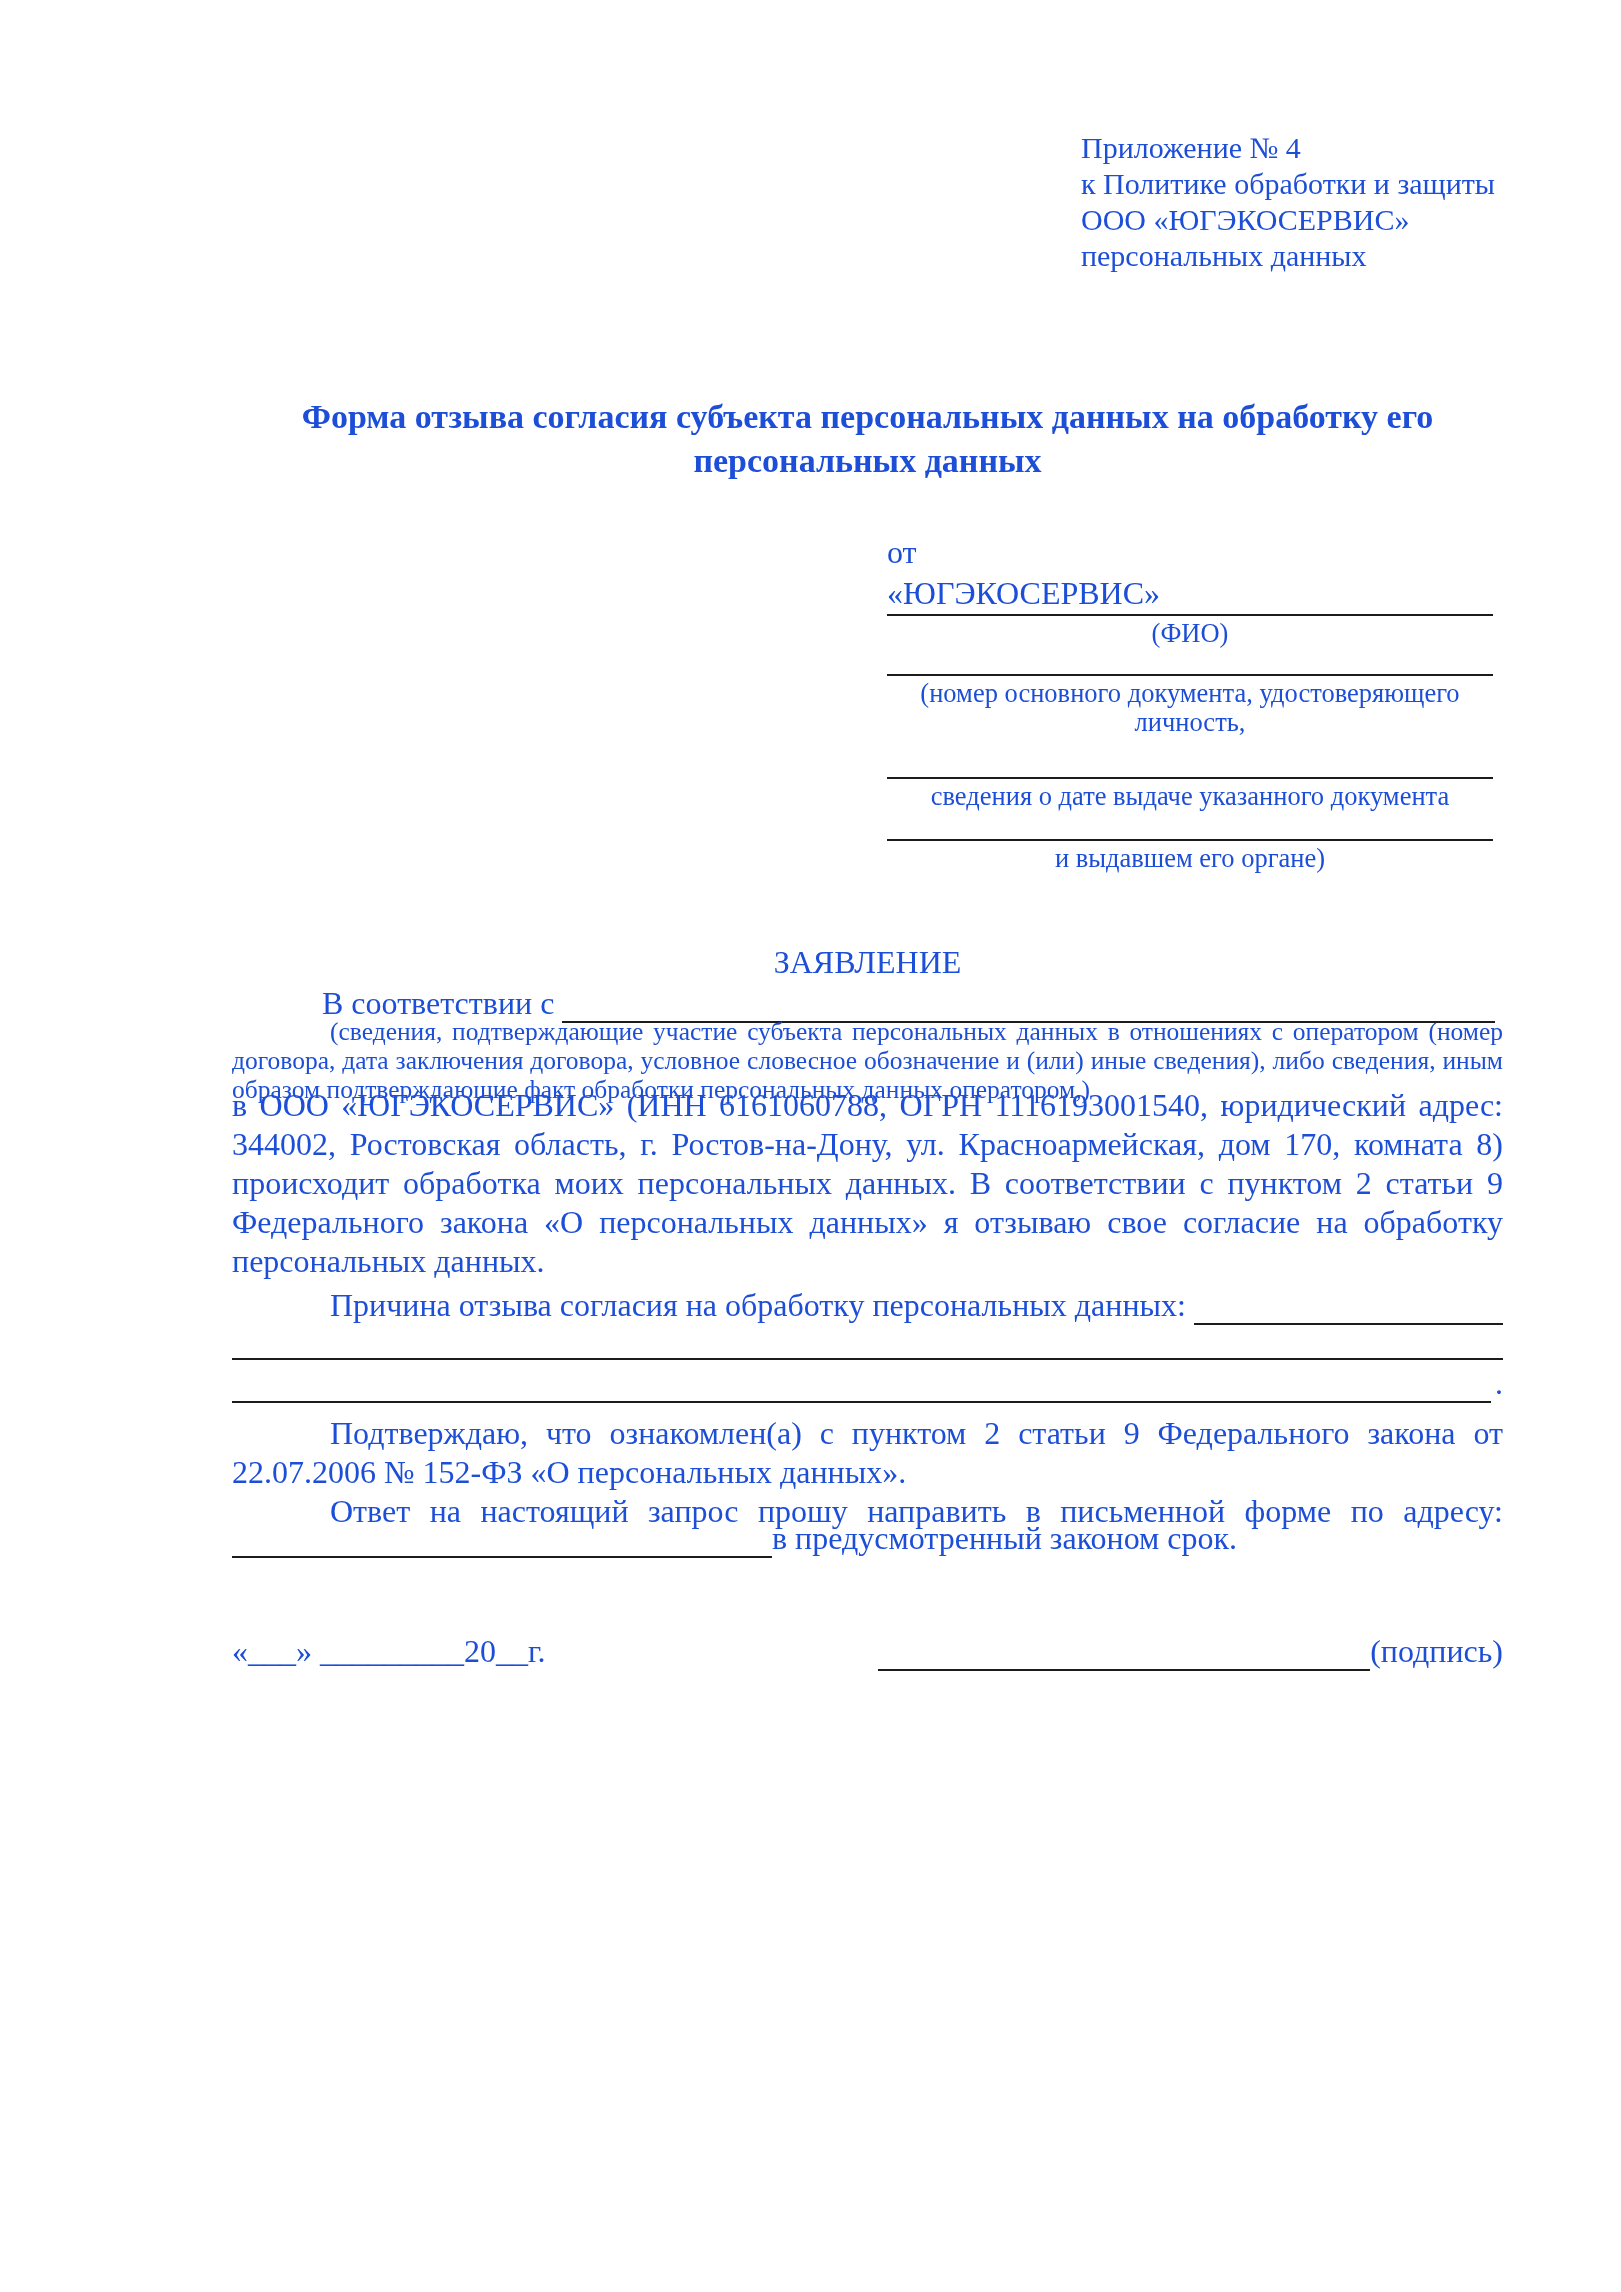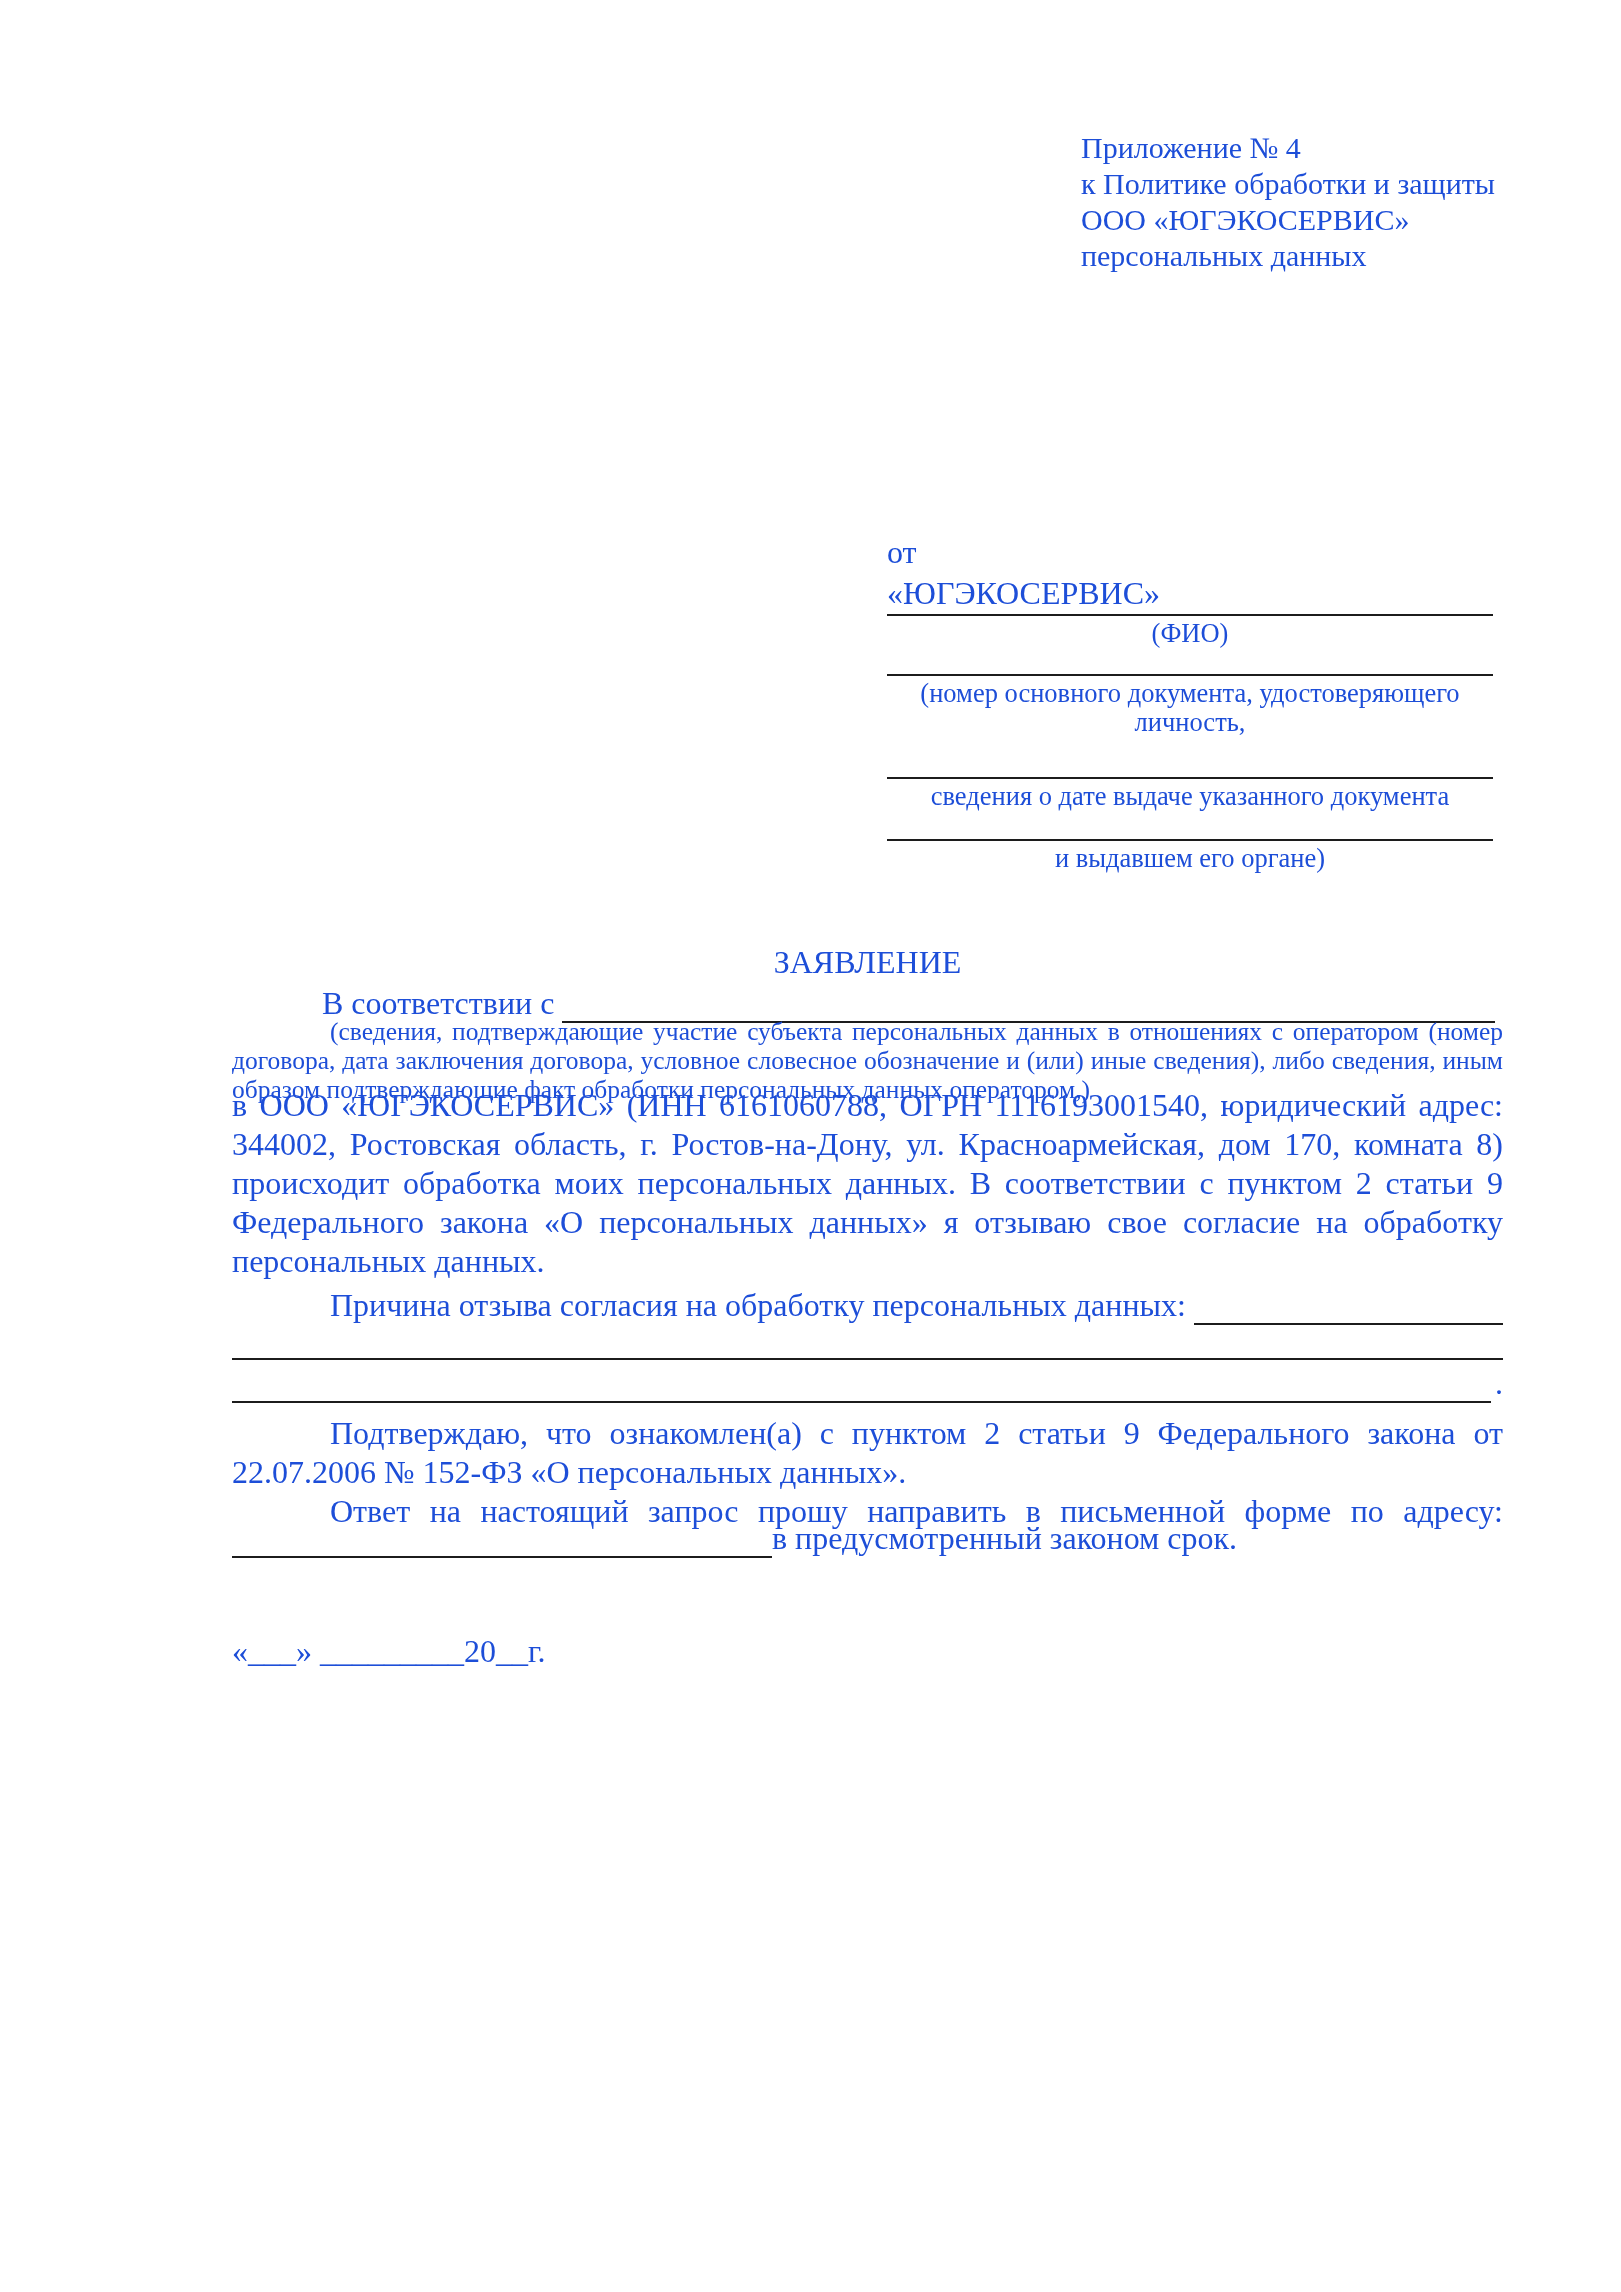--- a/index.html
+++ b/index.html
@@ -183,20 +183,21 @@
 
 <div class="page">
 
   <div class="annex">
     <div>Приложение № 4</div>
     <div>к Политике обработки и защиты</div>
     <div>ООО «ЮГЭКОСЕРВИС»</div>
     <div>персональных данных</div>
   </div>
 
+  <h1 class="title">Форма отзыва согласия субъекта персональных данных на обработку его персональных данных</h1>
 
   <div class="addressee">
     <div>от</div>
     <div>«ЮГЭКОСЕРВИС»</div>
 
     <div class="blank"></div>
     <div class="caption">(ФИО)</div>
 
     <div class="blank blank-m1"></div>
     <div class="caption">(номер основного документа, удостоверяющего личность,</div>
@@ -235,16 +236,20 @@
   <p class="confirm-par">Подтверждаю, что ознакомлен(а) с пунктом 2 статьи 9 Федерального закона от 22.07.2006 № 152-ФЗ «О персональных данных».</p>
 
   <div class="reply-line1">Ответ на настоящий запрос прошу направить в письменной форме по адресу:</div>
   <div class="flex-row reply-line2">
     <span class="address-seg"></span>
     <span>в предусмотренный законом срок.</span>
   </div>
 
   <div class="sig-row">
     <span>«___» _________20__г.</span>
+    <span class="sig-group">
+      <span class="sig-line"></span>
+      <span>(подпись)</span>
+    </span>
   </div>
 
 </div>
 
 
 </body></html>

